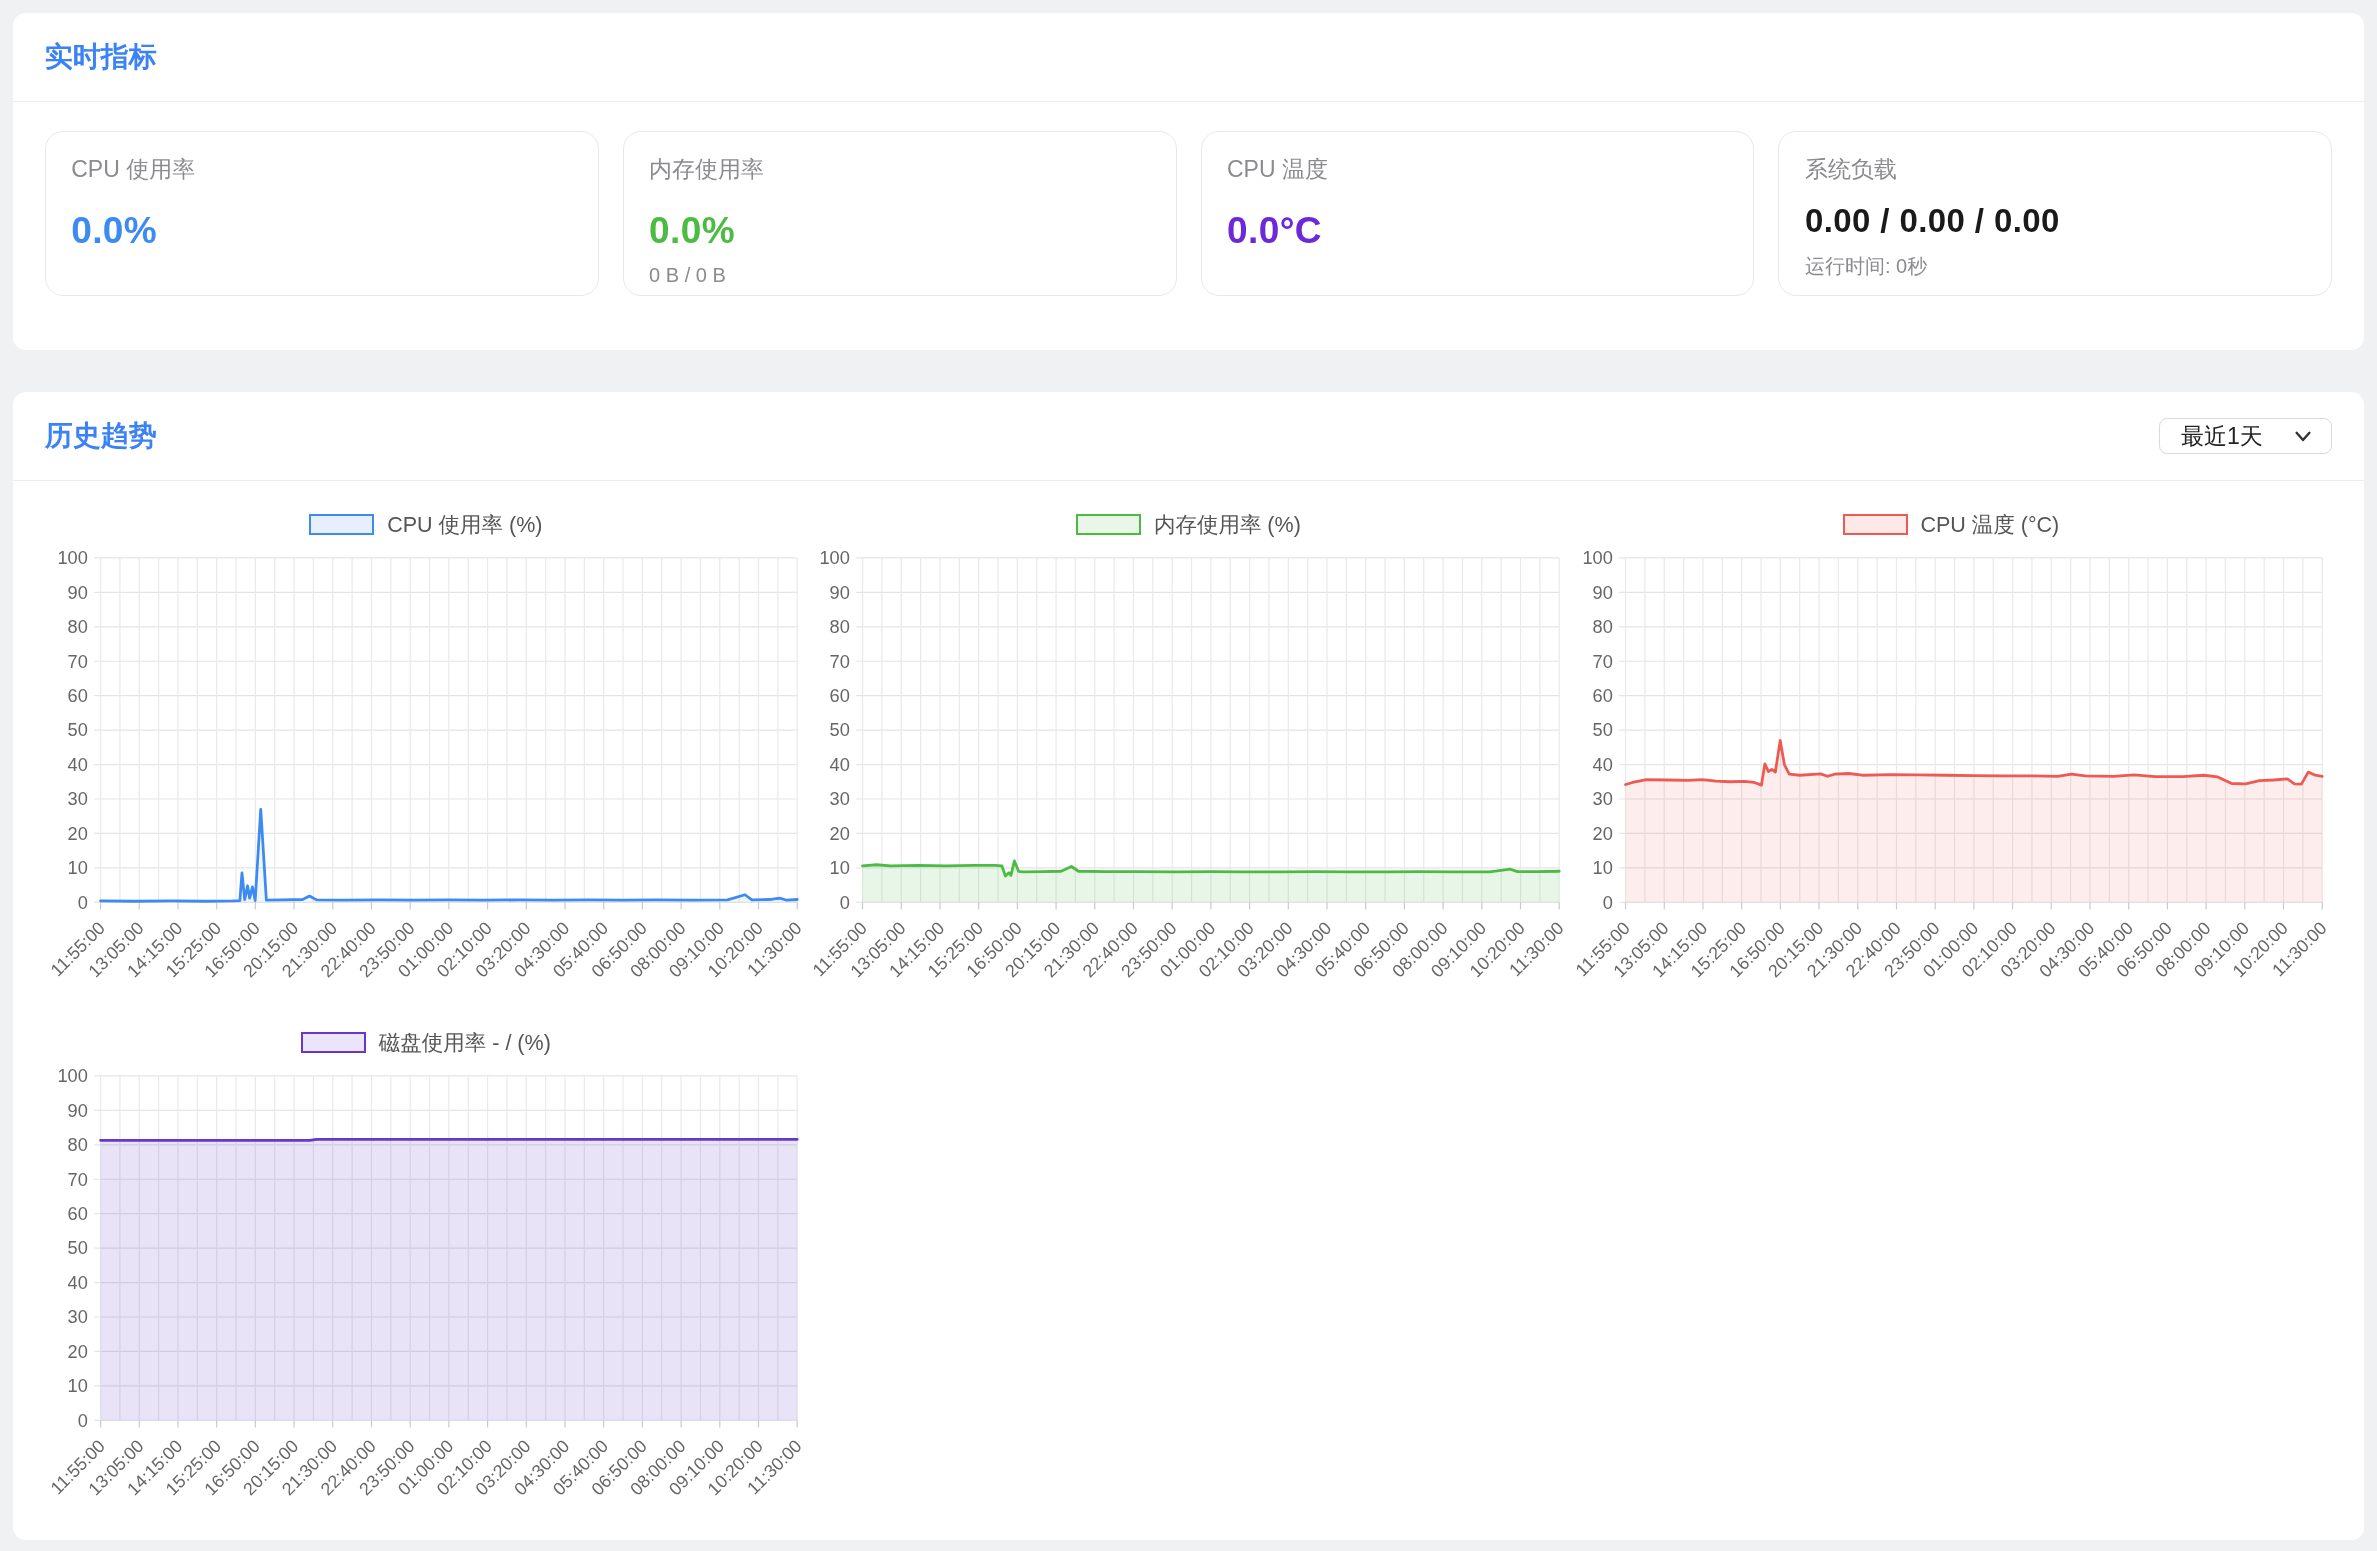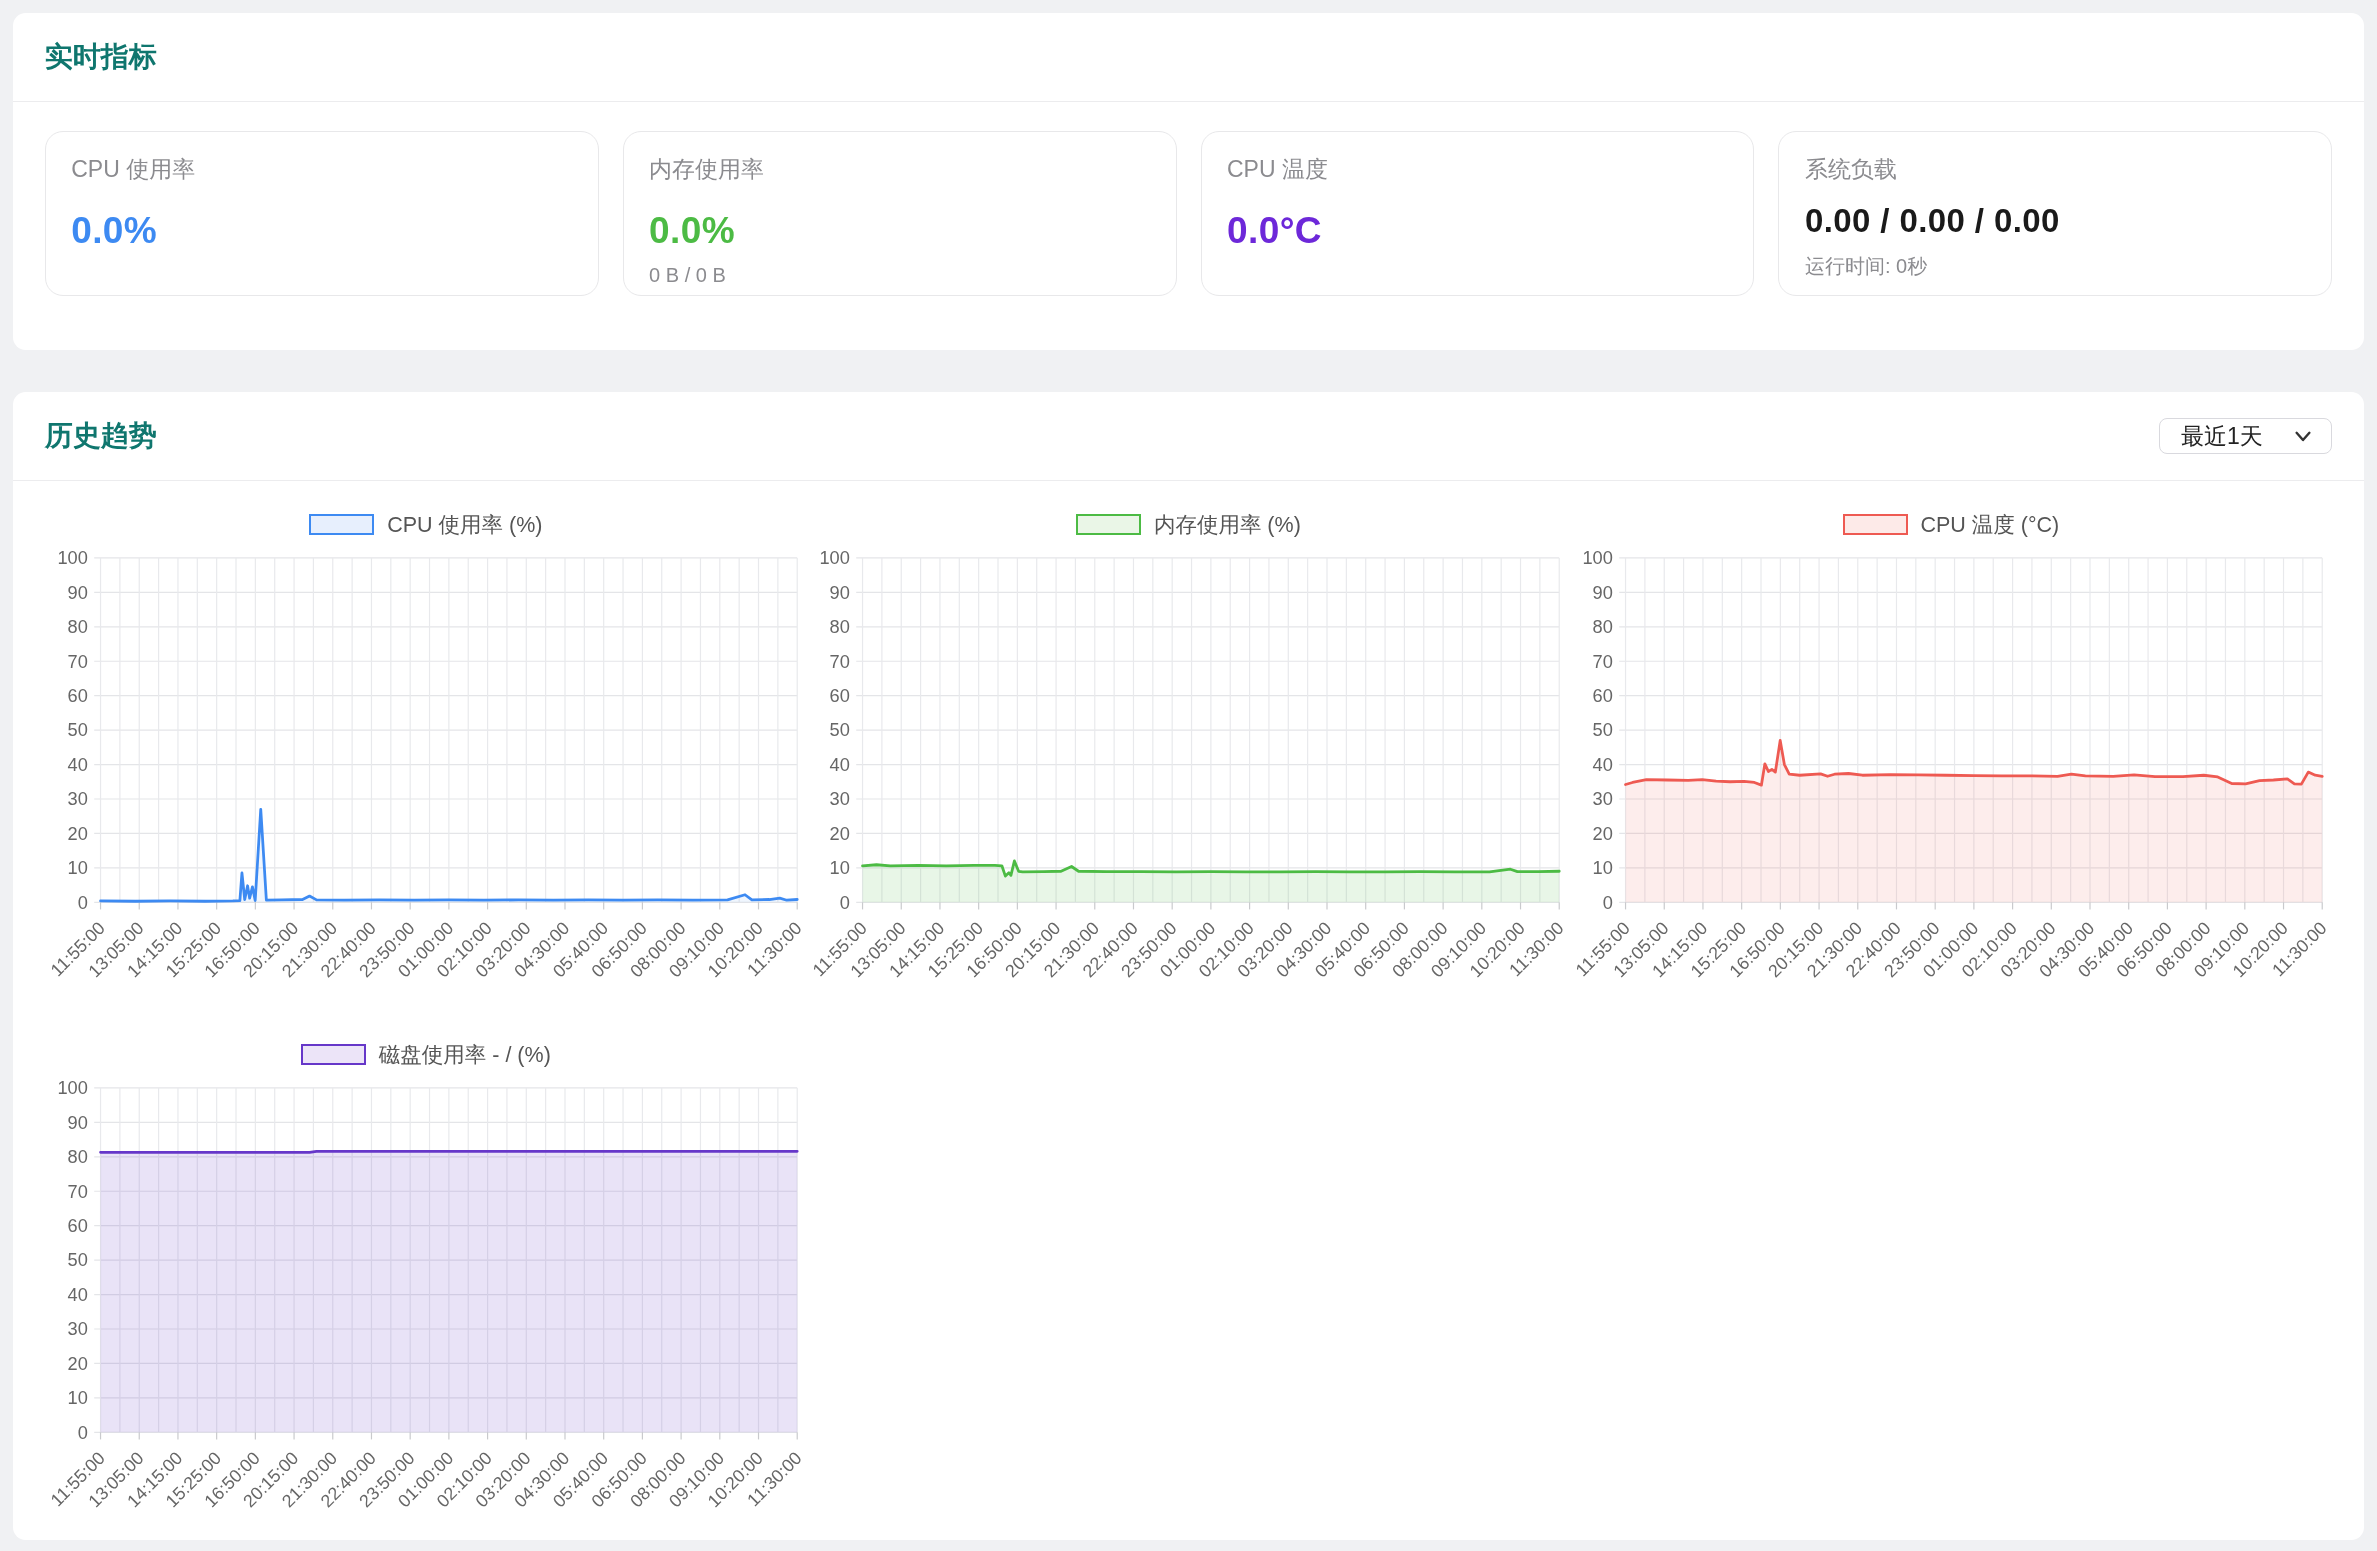--- a/index.html
+++ b/index.html
@@ -9,39 +9,39 @@
     font-family:"Liberation Sans","DejaVu Sans",sans-serif;
     color:#1a1a1a;overflow:hidden;
   }
   .panel{position:absolute;left:12.7px;right:12.7px;background:#ffffff;border-radius:12.7px;}
   #panel-realtime{top:12.7px;height:337px;}
   #panel-history{top:392px;height:1148px;}
   .panel-header{
     height:89px;display:flex;align-items:center;justify-content:space-between;
     padding:0 32px;border-bottom:0.8px solid #ececee;box-sizing:border-box;
   }
-  .panel-title{font-size:28px;font-weight:700;color:#0f766e;}
+  .panel-title{font-size:28px;font-weight:700;color:#3b82f6;}
   .cards{display:grid;grid-template-columns:repeat(4,1fr);gap:24px;padding:29px 32px;}
   .card{
     border:0.8px solid #e8e8ea;border-radius:18px;padding:22px 25.5px;
     height:165px;box-sizing:border-box;background:#fff;
   }
   .card-label{font-size:23px;color:#8b8b8f;}
   .card-value{font-size:37px;font-weight:700;margin-top:25px;letter-spacing:0.4px;}
   .card-value.small{font-size:33px;margin-top:17.5px;}
   .card-sub{font-size:20px;color:#8b8b8f;margin-top:12.7px;}
   .range-select{
     display:flex;align-items:center;justify-content:space-between;
     width:173px;height:36px;border:0.8px solid #d9d9de;border-radius:8px;
     padding:0 16px 0 20.7px;box-sizing:border-box;font-size:23px;color:#222;
     background:#fff;cursor:pointer;
   }
   #charts-grid{
     display:grid;grid-template-columns:repeat(3,1fr);
-    padding:20.7px 32px 0;row-gap:23px;
+    padding:20.7px 32px 0;row-gap:11px;
   }
   .chart-cell{display:flex;flex-direction:column;}
   .chart-legend{height:46px;display:flex;align-items:center;justify-content:center;gap:12.7px;cursor:pointer;}
   .legend-box{width:65px;height:20.7px;border:2.4px solid;box-sizing:border-box;}
   .legend-label{font-size:21.5px;color:#555;}
   svg.chart{width:100%;height:461px;display:block;}
 </style>
 </head>
 <body>
 

